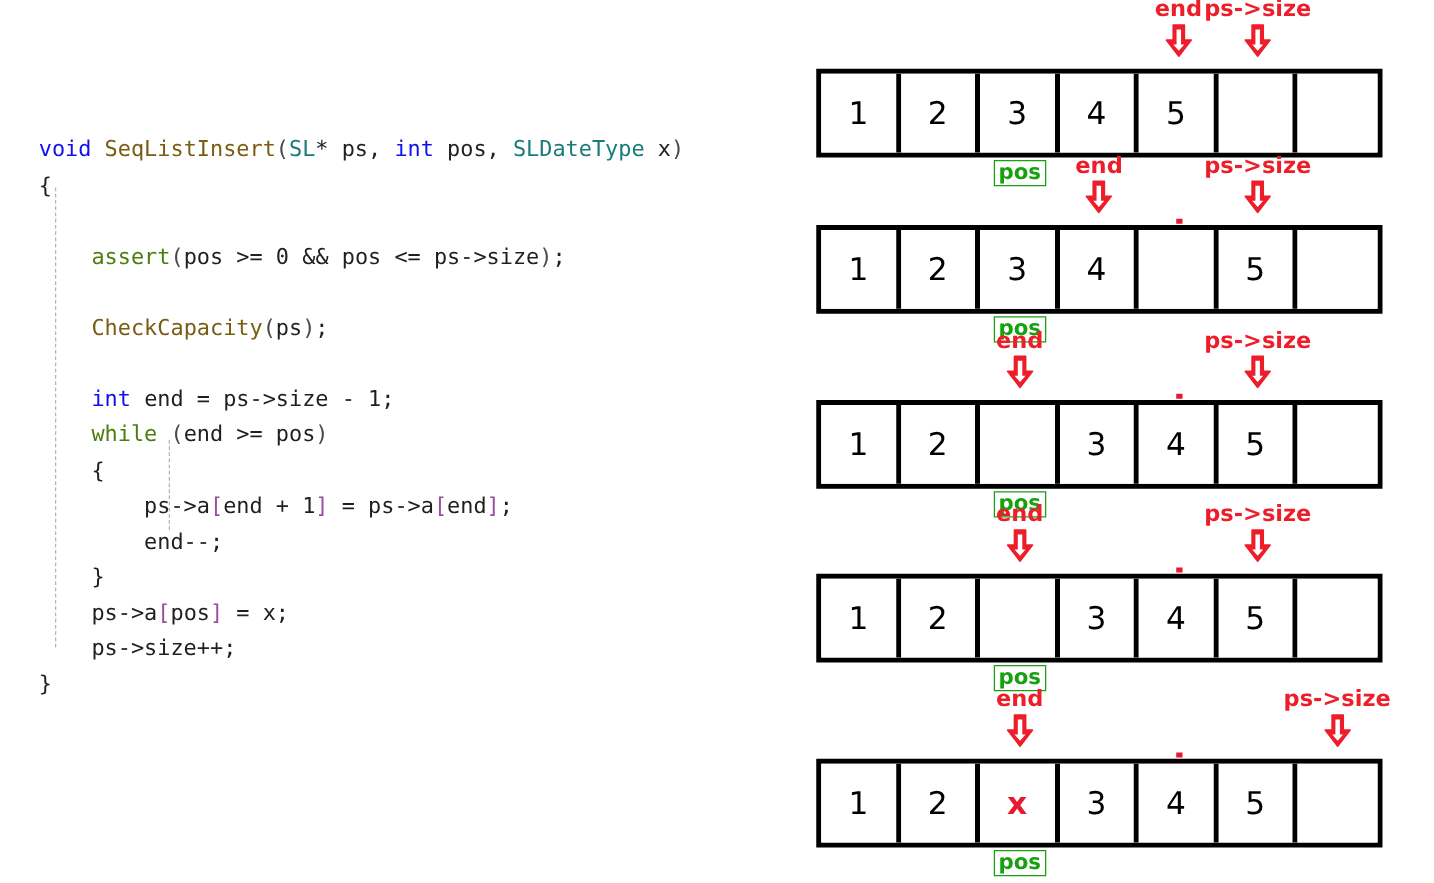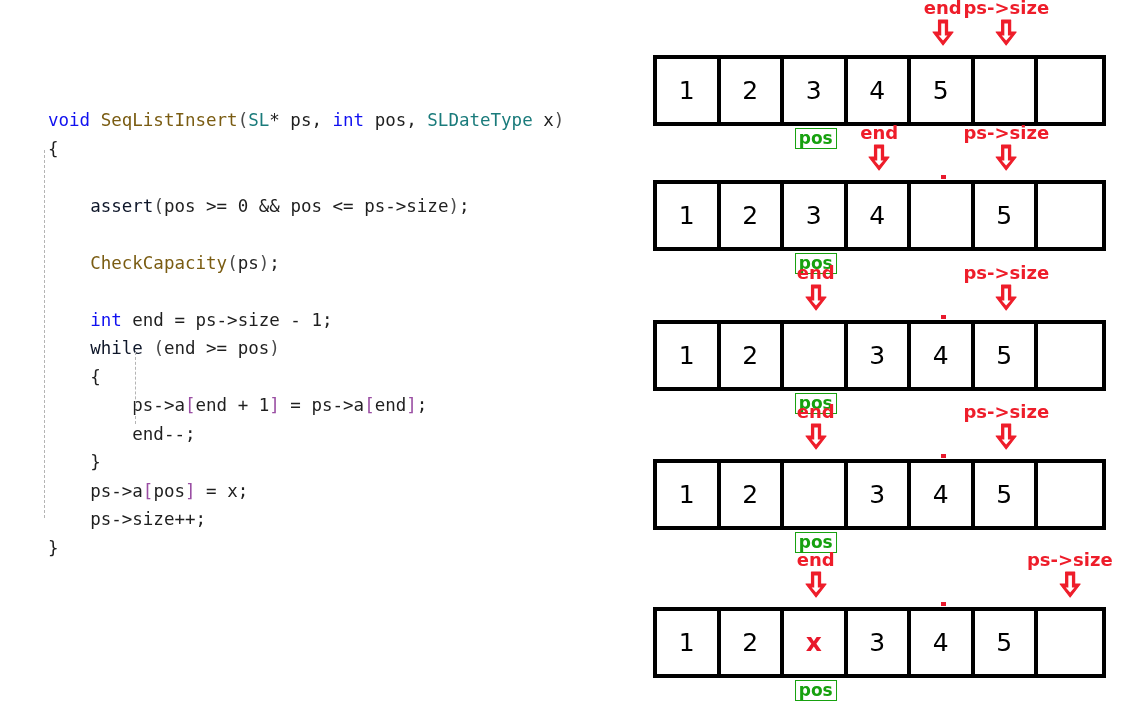--- a/index.html
+++ b/index.html
@@ -11,32 +11,32 @@
     width: 1147px;
     height: 706px;
     position: relative;
     overflow: hidden;
     font-family: "DejaVu Sans", sans-serif;
   }
 
   
   #code-panel {
     position: absolute;
-    left: 48px;
+    left: 31px;
     top: 106px;
     width: 600px;
     font-family: "DejaVu Sans Mono", monospace;
     font-size: 17.5px;
     line-height: 28.5px;
     color: #1f1f1f;
     white-space: pre;
   }
   .code-line { height: 28.5px; white-space: pre; }
   .tok-kw      { color: #1010f0; }   
-  .tok-kw2     { color: #0f172a; }   
+  .tok-kw2     { color: #4d7c0f; }   
   .tok-type    { color: #1a7b7b; }   
   .tok-fn      { color: #7a5c12; }   
   .tok-plain   { color: #1f1f1f; }
   .tok-num     { color: #1f1f1f; }
   .tok-punct   { color: #4a4a4a; }
   .tok-brkt    { color: #9a4ea3; }
 
   
   .rail {
     position: absolute;

